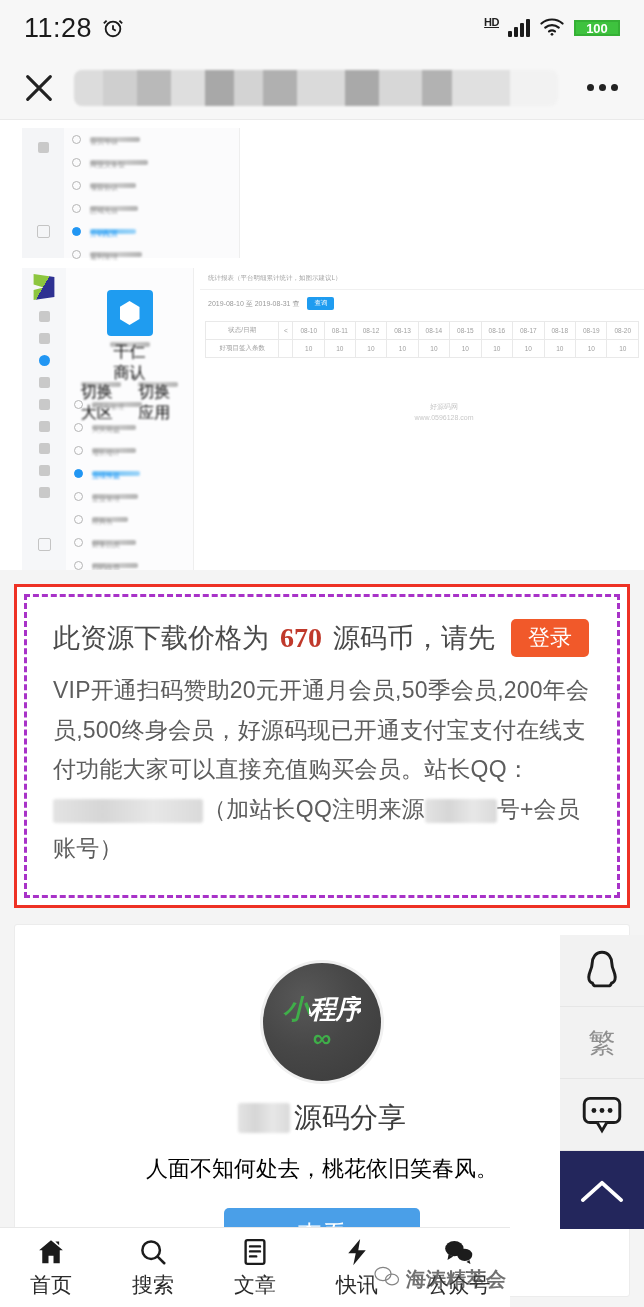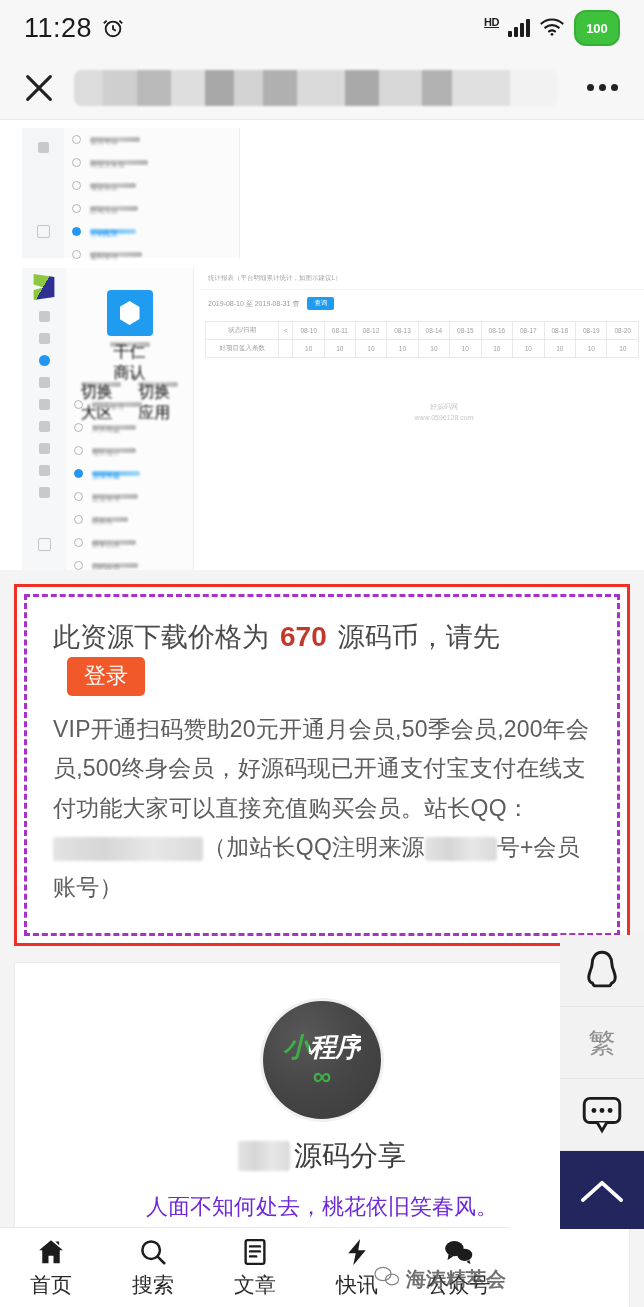--- a/index.html
+++ b/index.html
@@ -27,21 +27,21 @@
   .sb-time { font-size: 27px; color: #1a1a1a; letter-spacing: 0.5px; }
   .sb-alarm { width: 22px; height: 22px; position: relative; }
   .sb-alarm svg { display:block; }
   .sb-right { display: flex; align-items: center; gap: 9px; }
   .sb-hd { font-size: 11px; color: #222; font-weight: bold; position: relative; top: -6px; letter-spacing: -0.5px; text-decoration: underline;}
   .sig { display: flex; align-items: flex-end; gap: 2px; height: 18px; }
   .sig i { width: 4px; background: #1c1c1c; display: block; border-radius: 1px;}
   .sig i:nth-child(1){height:6px;} .sig i:nth-child(2){height:10px;}
   .sig i:nth-child(3){height:14px;} .sig i:nth-child(4){height:18px;}
   .batt {
-    width: 46px; height: 36px; border-radius: 12px;
+    width: 46px; height: 16px; border-radius: 0;
     background: #3ec23e; color: #fff; font-size: 13px;
     display: flex; align-items: center; justify-content: center;
     border: 2px solid #35b035; font-weight: bold;
   }
 
   
   .browser-head {
     height: 64px; background: #f7f7f7;
     display: flex; align-items: center; padding: 0 22px;
     gap: 18px; border-bottom: 1px solid #eaeaea;
@@ -139,21 +139,21 @@
     border: 3px solid #ee3124;
     background: #fff;
     padding: 7px;
   }
   .notice-inner {
     border: 3px dashed #a832c8;
     padding: 22px 26px 26px;
   }
   .n-line1 {
     font-size: 27px; color: #4a4a4a; display: flex;
-    align-items: center; flex-wrap: wrap; gap: 2px; line-height: 1.3;
+    align-items: center; flex-wrap: wrap; gap: 2px; line-height: 1.3; font-family: Liberation Serif, serif;
   }
   .n-price { color: #c0392b; font-size: 28px; font-weight: bold; margin: 0 9px; }
   .n-login {
     background: #f1592a; color: #fff; font-size: 22px;
     padding: 7px 17px; border-radius: 5px; margin-left: 14px;
     line-height: 1.1;
   }
   .n-body {
     margin-top: 14px; font-size: 23px; color: #5d5d5d;
     line-height: 1.72; letter-spacing: 0.2px;
@@ -186,21 +186,21 @@
   }
   .mp-inf {
     margin-top: 5px; font-size: 26px; color: #3fae49; font-weight: bold;
     line-height: 0.8; transform: rotate(0deg);
   }
   .mp-title {
     font-size: 28px; color: #3c3c3c; display: flex;
     align-items: center; justify-content: center; gap: 4px;
   }
   .mp-title .mask-inline { height: 30px; width: 52px; }
-  .mp-sub { margin-top: 17px; font-size: 22px; color: #6d28d9; text-align: center; }
+  .mp-sub { margin-top: 17px; font-size: 22px; color: #000000; text-align: center; }
   .mp-btn {
     margin: 24px auto 0; width: 196px; height: 54px;
     background: #4a9fe8; color: #fff; font-size: 25px;
     border-radius: 5px; display:flex; align-items:center; justify-content:center;
   }
 
   
   .float-bar {
     position: absolute; right: 0; top: 935px; width: 84px;
     display: flex; flex-direction: column;

